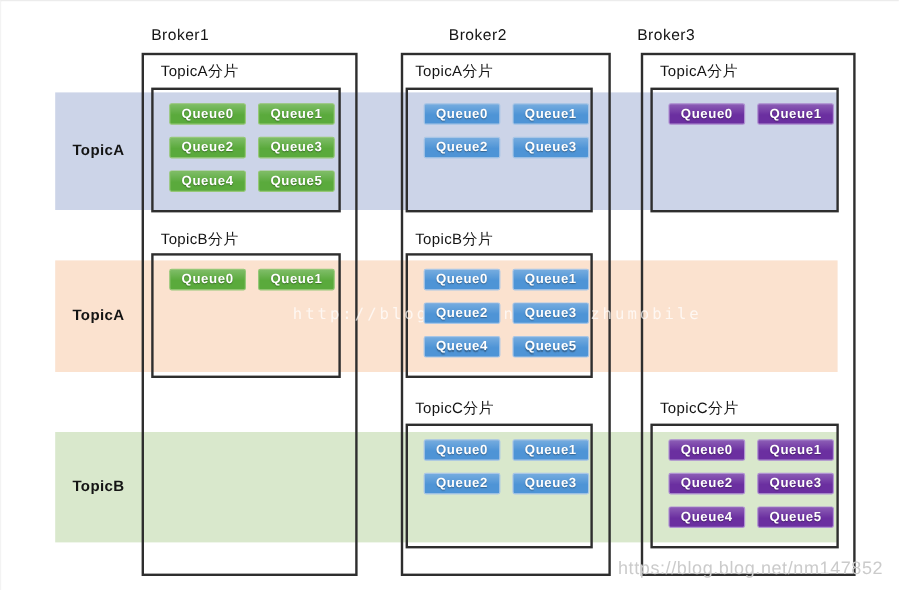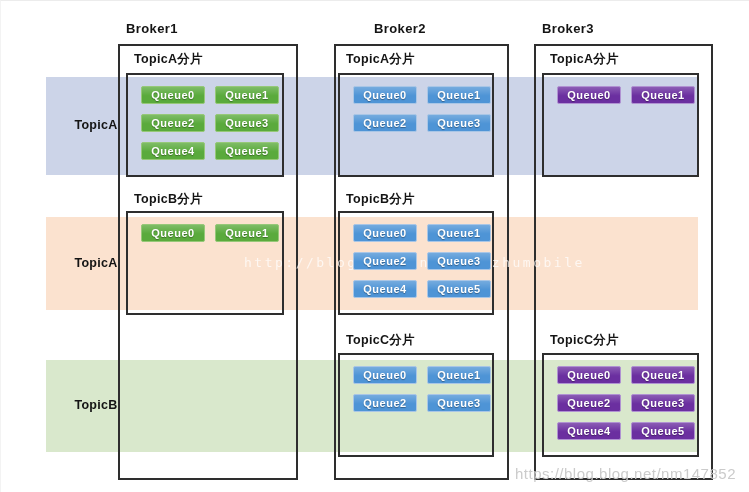--- a/index.html
+++ b/index.html
@@ -18,51 +18,51 @@
     border-left: 1px solid #f3f3f3;
   }
   .band {
     position: absolute;
     left: 45px;
     width: 652px;
     z-index: 0;
   }
   .topic-label {
     position: absolute;
-    left: 59px;
+    left: 45px;
     width: 72px;
     text-align: center;
     font-size: 12.5px;
     font-weight: bold;
     color: #141414;
     letter-spacing: 0.3px;
     z-index: 1;
   }
   .broker-label {
     position: absolute;
     top: 20px;
     font-size: 13px;
-    font-weight: bold;
+    font-weight: normal;
     color: #141414;
     letter-spacing: 0.4px;
     z-index: 2;
   }
   .broker-box {
     position: absolute;
     top: 43px;
     height: 436px;
     border: 2px solid #2e2e2e;
     background: transparent;
     box-sizing: border-box;
     z-index: 2;
   }
   .shard-label {
     position: absolute;
     font-size: 12.5px;
-    font-weight: bold;
+    font-weight: normal;
     color: #141414;
     letter-spacing: 0.3px;
     white-space: nowrap;
     z-index: 3;
   }
   .shard-box {
     position: absolute;
     height: 104px;
     border: 2px solid #2e2e2e;
     background: transparent;
@@ -149,21 +149,21 @@
       <div class="queue" style="left: 352px; top: 251px; background-color: rgb(78, 148, 214); border-color: rgb(169, 198, 230);">Queue2</div>
       <div class="queue" style="left: 426px; top: 251px; background-color: rgb(78, 148, 214); border-color: rgb(169, 198, 230);">Queue3</div>
       <div class="queue" style="left: 352px; top: 279px; background-color: rgb(78, 148, 214); border-color: rgb(169, 198, 230);">Queue4</div>
       <div class="queue" style="left: 426px; top: 279px; background-color: rgb(78, 148, 214); border-color: rgb(169, 198, 230);">Queue5</div>
       <div class="shard-label" style="left: 345px; top: 331px;">TopicC分片</div>
       <div class="shard-box" style="left: 337px; top: 352px; width: 156px;"></div>
       <div class="queue" style="left: 352px; top: 365px; background-color: rgb(78, 148, 214); border-color: rgb(169, 198, 230);">Queue0</div>
       <div class="queue" style="left: 426px; top: 365px; background-color: rgb(78, 148, 214); border-color: rgb(169, 198, 230);">Queue1</div>
       <div class="queue" style="left: 352px; top: 393px; background-color: rgb(78, 148, 214); border-color: rgb(169, 198, 230);">Queue2</div>
       <div class="queue" style="left: 426px; top: 393px; background-color: rgb(78, 148, 214); border-color: rgb(169, 198, 230);">Queue3</div>
-      <div class="broker-label" style="left: 541px;">Broker3</div>
+      <div class="broker-label" style="left: 530px;">Broker3</div>
       <div class="broker-box" style="left: 533px; width: 179px;"></div>
       <div class="shard-label" style="left: 549px; top: 50px;">TopicA分片</div>
       <div class="shard-box" style="left: 541px; top: 72px; width: 157px;"></div>
       <div class="queue" style="left: 556px; top: 85px; background-color: rgb(107, 47, 160); border-color: rgb(176, 146, 210);">Queue0</div>
       <div class="queue" style="left: 630px; top: 85px; background-color: rgb(107, 47, 160); border-color: rgb(176, 146, 210);">Queue1</div>
       <div class="shard-label" style="left: 549px; top: 331px;">TopicC分片</div>
       <div class="shard-box" style="left: 541px; top: 352px; width: 157px;"></div>
       <div class="queue" style="left: 556px; top: 365px; background-color: rgb(107, 47, 160); border-color: rgb(176, 146, 210);">Queue0</div>
       <div class="queue" style="left: 630px; top: 365px; background-color: rgb(107, 47, 160); border-color: rgb(176, 146, 210);">Queue1</div>
       <div class="queue" style="left: 556px; top: 393px; background-color: rgb(107, 47, 160); border-color: rgb(176, 146, 210);">Queue2</div>

